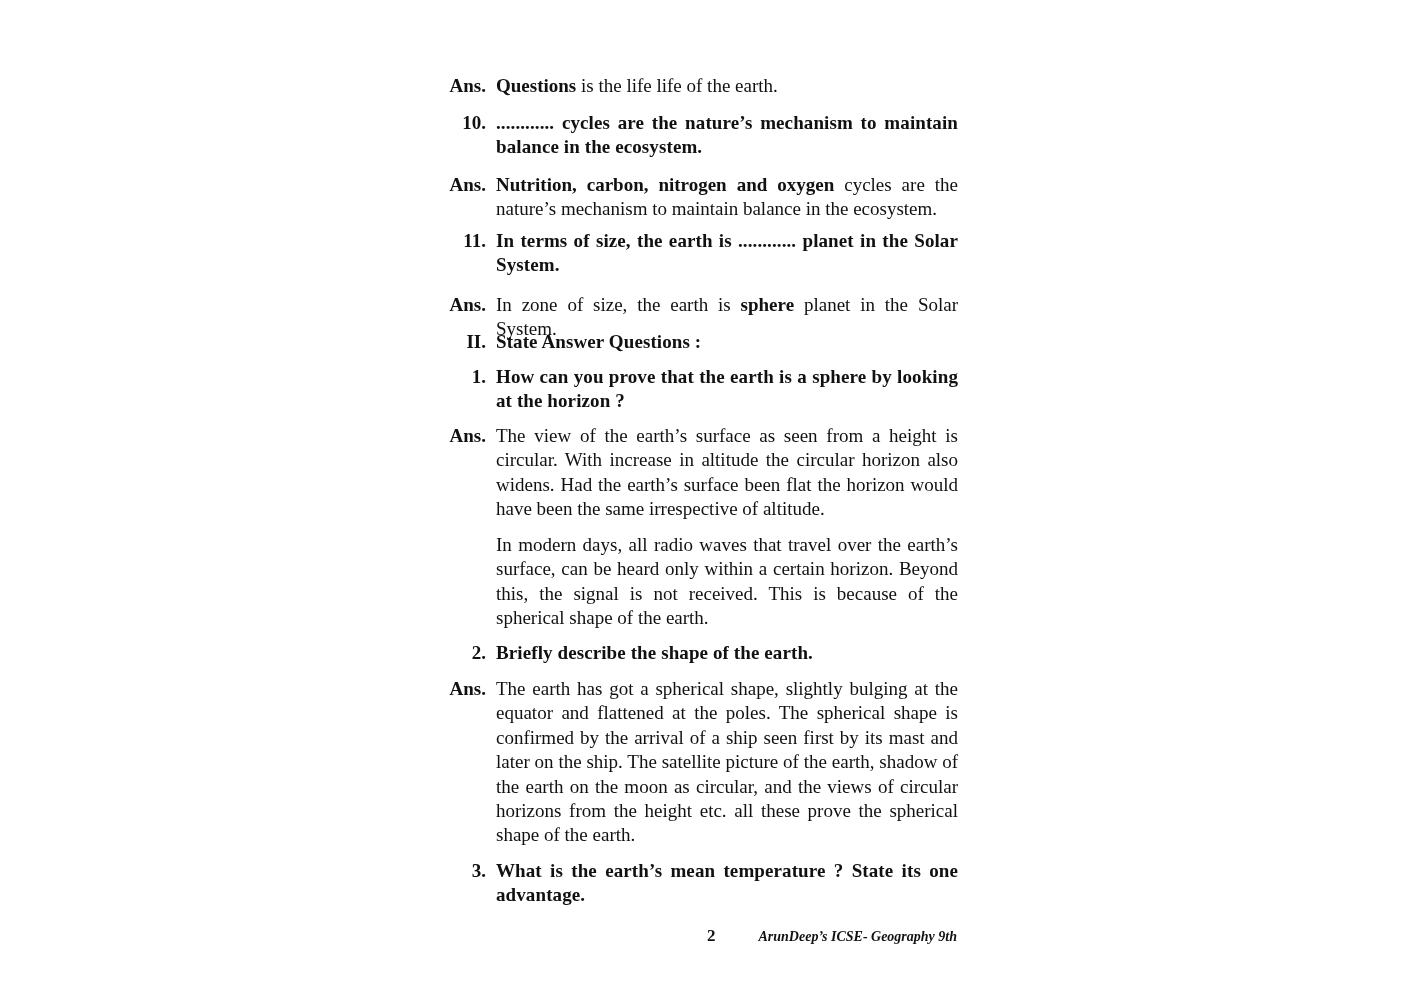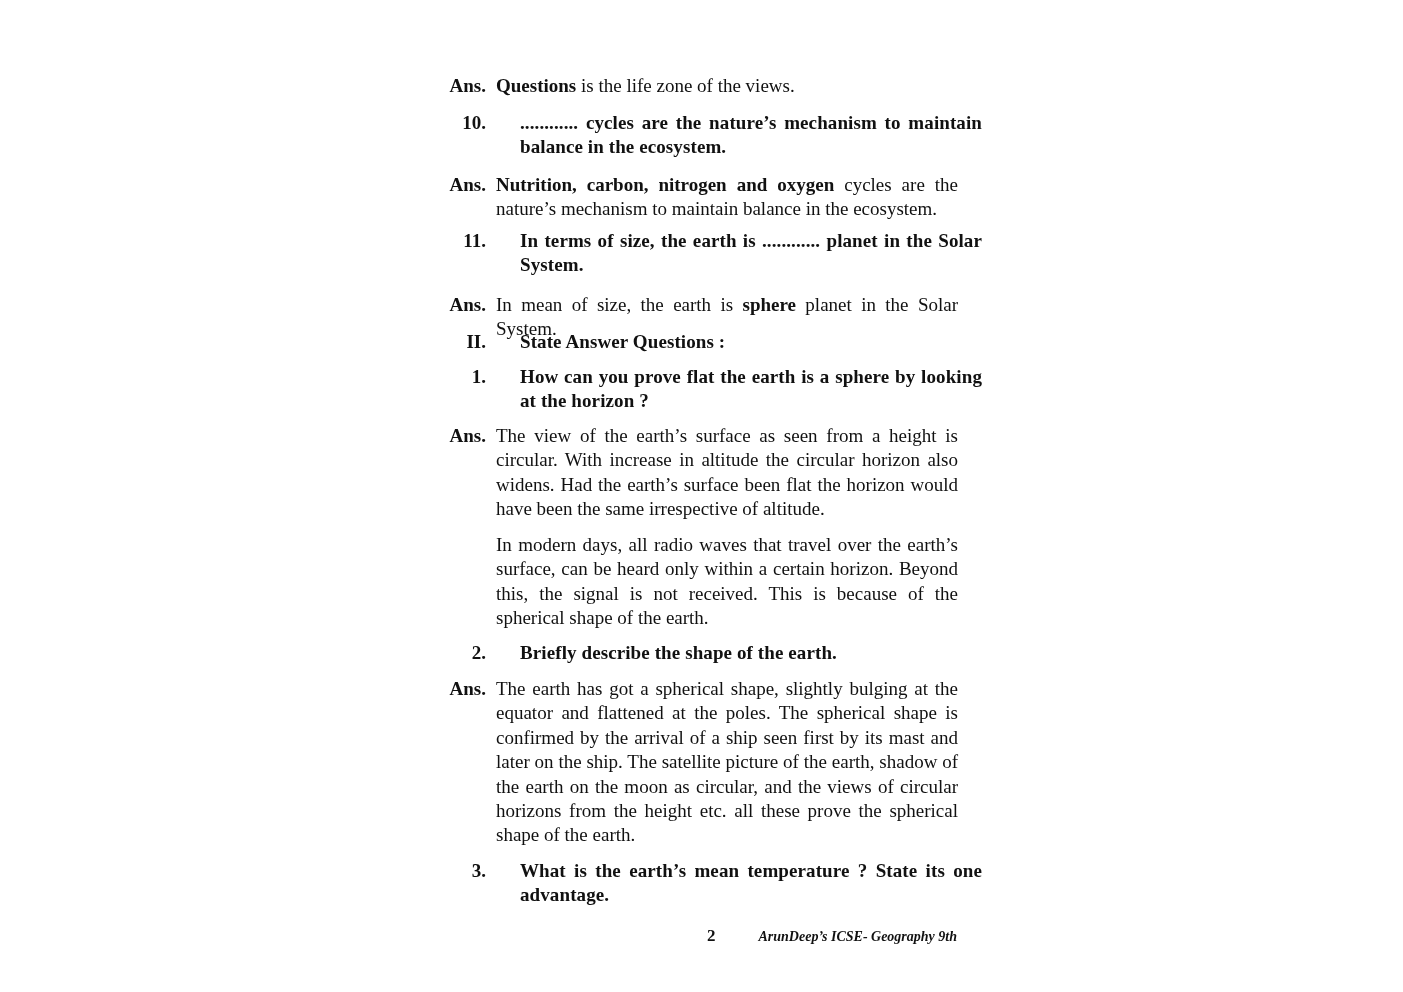--- a/index.html
+++ b/index.html
@@ -2,63 +2,63 @@
 <html><head>
 <meta charset="utf-8">
 <style>
   html, body { margin: 0; padding: 0; background: #ffffff; }
   body { width: 1403px; height: 992px; position: relative; overflow: hidden;
          font-family: "Liberation Serif", serif; color: #111; }
   .page { position: absolute; left: 1px; top: 0; width: 1403px; height: 992px; }
   .row { position: absolute; left: 440px; width: 520px; font-size: 19px; line-height: 24.4px; }
   .lbl { position: absolute; left: 0; width: 45px; text-align: right; font-weight: bold; }
   .txt { position: absolute; left: 55px; width: 462px; text-align: justify; text-align-last: left; }
-  .q .txt { font-weight: bold; letter-spacing: 0.1px; margin-left: 24px; }
+  .q .txt { font-weight: bold; letter-spacing: 0.1px; }
   .footer { position: absolute; top: 926px; left: 440px; width: 520px; height: 24px; }
   .pgnum { position: absolute; left: 266px; font-weight: bold; font-size: 17px; }
   .book { position: absolute; right: 4px; font-weight: bold; font-style: italic; font-size: 14px; top: 3px; }
 </style>
 </head>
 <body>
 
 <div class="page">
 
   <div class="row" style="top:74px;">
     <span class="lbl">Ans.</span>
-    <span class="txt"><b>Questions</b><span> is the life zone of the views.</span></span>
+    <span class="txt"><b>Questions</b><span> is the life life of the earth.</span></span>
   </div>
 
   <div class="row q" style="top:111px;">
     <span class="lbl">10.</span>
     <span class="txt">............ cycles are the nature’s mechanism to maintain balance in the ecosystem.</span>
   </div>
 
   <div class="row" style="top:173px;">
     <span class="lbl">Ans.</span>
     <span class="txt"><b>Nutrition, carbon, nitrogen and oxygen</b><span> cycles are the nature’s mechanism to maintain balance in the ecosystem.</span></span>
   </div>
 
   <div class="row q" style="top:229px;">
     <span class="lbl">11.</span>
     <span class="txt">In terms of size, the earth is ............ planet in the Solar System.</span>
   </div>
 
   <div class="row" style="top:293px;">
     <span class="lbl">Ans.</span>
-    <span class="txt"><span>In mean of size, the earth is </span><b>sphere</b><span> planet in the Solar System.</span></span>
+    <span class="txt"><span>In zone of size, the earth is </span><b>sphere</b><span> planet in the Solar System.</span></span>
   </div>
 
   <div class="row q" style="top:330px;">
     <span class="lbl">II.</span>
     <span class="txt">State Answer Questions :</span>
   </div>
 
   <div class="row q" style="top:365px;">
     <span class="lbl">1.</span>
-    <span class="txt">How can you prove flat the earth is a sphere by looking at the horizon ?</span>
+    <span class="txt">How can you prove that the earth is a sphere by looking at the horizon ?</span>
   </div>
 
   <div class="row" style="top:424px;">
     <span class="lbl">Ans.</span>
     <span class="txt">The view of the earth’s surface as seen from a height is circular. With increase in altitude the circular horizon also widens. Had the earth’s surface been flat the horizon would have been the same irrespective of altitude.</span>
   </div>
 
   <div class="row" style="top:533px;">
     <span class="txt">In modern days, all radio waves that travel over the earth’s surface, can be heard only within a certain horizon. Beyond this, the signal is not received. This is because of the spherical shape of the earth.</span>
   </div>

